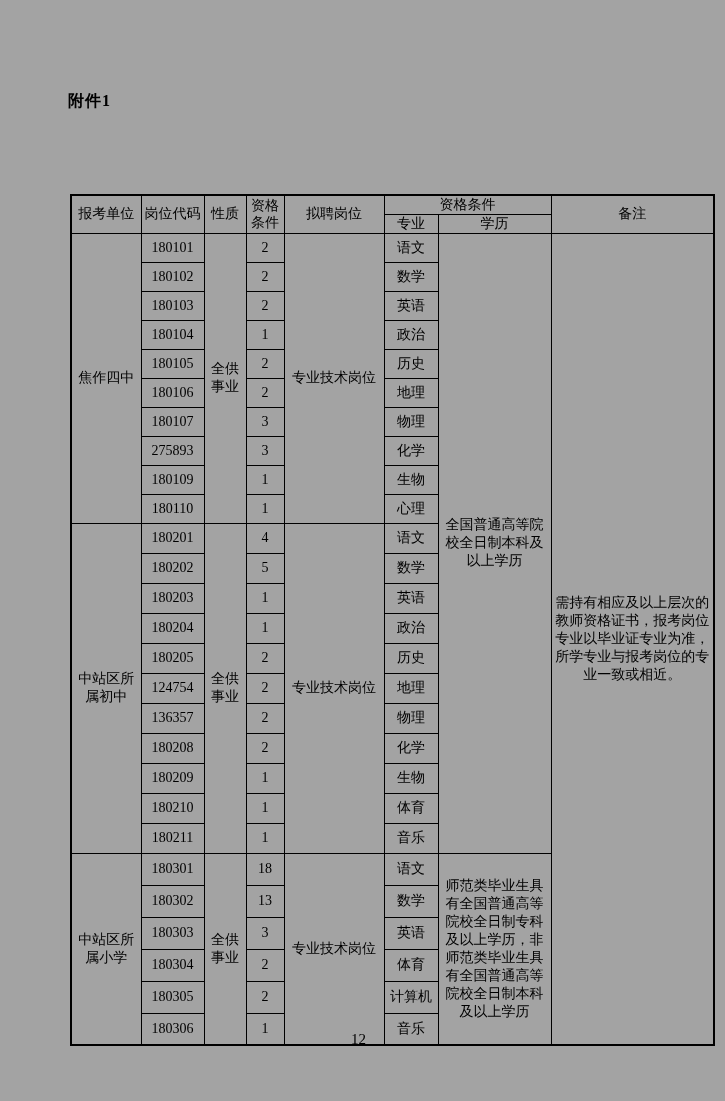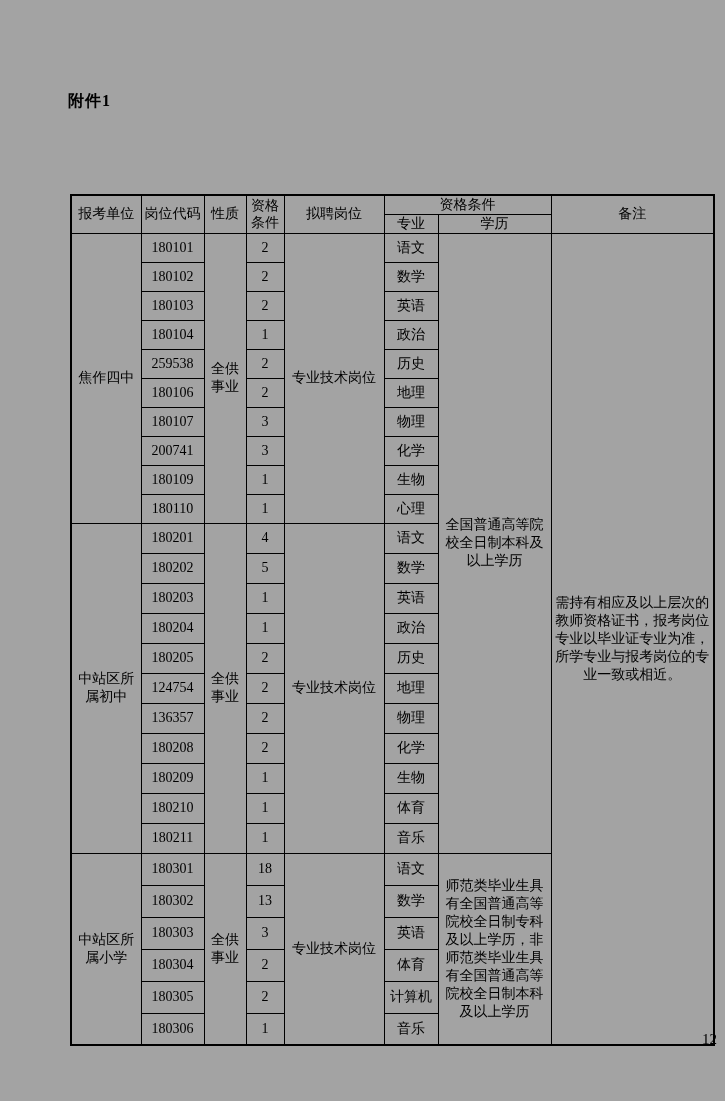--- a/index.html
+++ b/index.html
@@ -59,21 +59,21 @@
   tr.sec0 { height: 29px; }
   tr.sec1 { height: 30px; }
   tr.sec2 { height: 32px; }
   td.edu { line-height: 1.45; padding: 0 6px; }
   td.remark { line-height: 1.55; padding: 0 3px; }
   .page-number {
     position: absolute;
     left: 0;
     top: 1031px;
     width: 717px;
-    text-align: right;
+    text-align: center;
     font-size: 15px;
   }
 </style>
 </head>
 <body>
 
 <div id="page">
 
   <div class="attachment">附件1</div>
 
@@ -124,36 +124,36 @@
           <td>180103</td>
           <td>2</td>
           <td>英语</td>
         </tr>
         <tr class="sec0">
           <td>180104</td>
           <td>1</td>
           <td>政治</td>
         </tr>
         <tr class="sec0">
-          <td>259538</td>
+          <td>180105</td>
           <td>2</td>
           <td>历史</td>
         </tr>
         <tr class="sec0">
           <td>180106</td>
           <td>2</td>
           <td>地理</td>
         </tr>
         <tr class="sec0">
           <td>180107</td>
           <td>3</td>
           <td>物理</td>
         </tr>
         <tr class="sec0">
-          <td>200741</td>
+          <td>275893</td>
           <td>3</td>
           <td>化学</td>
         </tr>
         <tr class="sec0">
           <td>180109</td>
           <td>1</td>
           <td>生物</td>
         </tr>
         <tr class="sec0">
           <td>180110</td>

